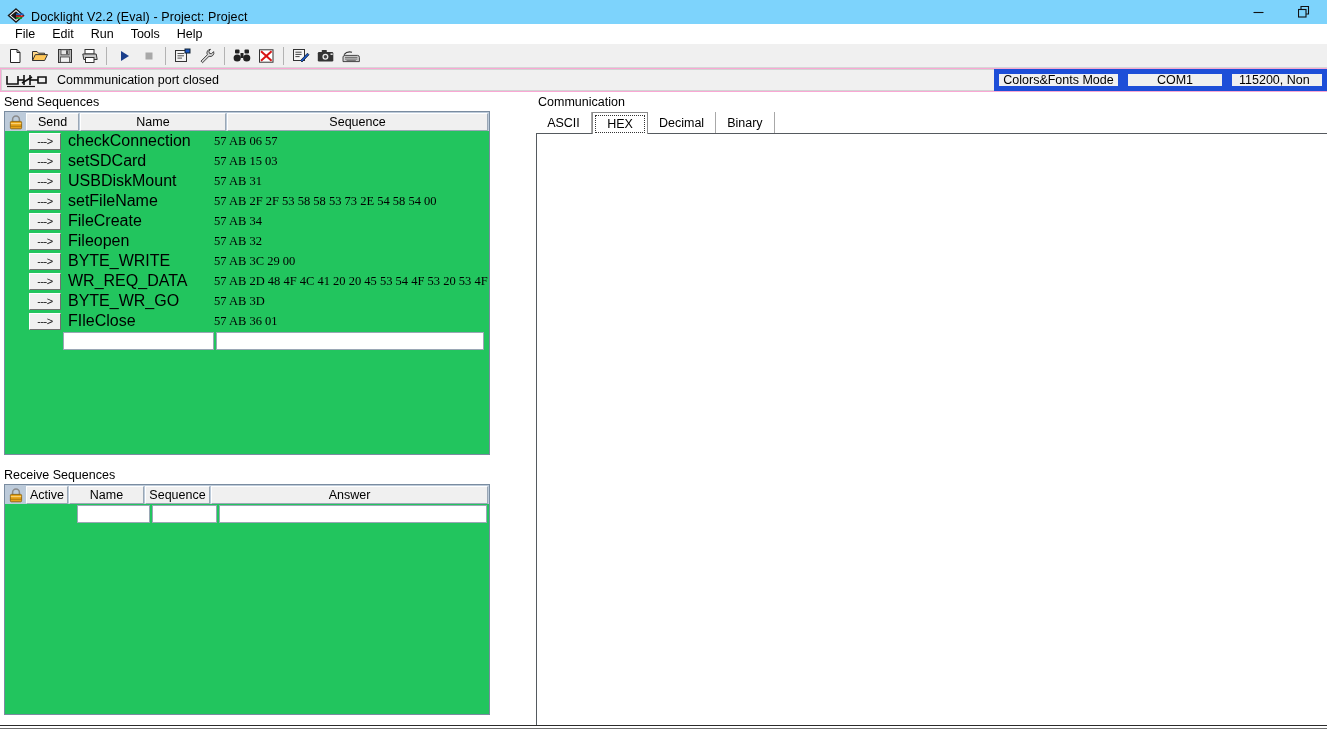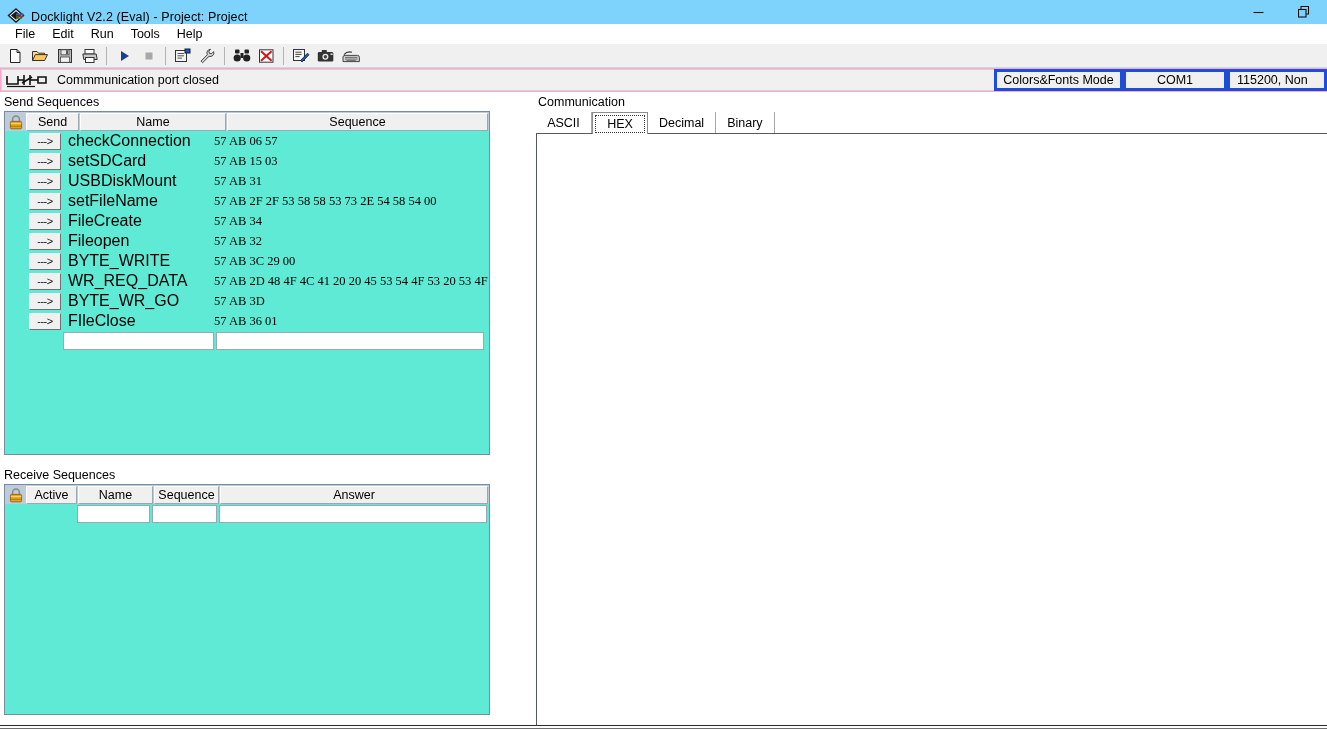--- a/index.html
+++ b/index.html
@@ -78,21 +78,21 @@
     display: flex; align-items: center;
     background: #f0f0f0;
     padding-left: 3px;
     min-width: 0;
   }
   .status-icon { width: 46px; height: 16px; flex: 0 0 auto; }
   .status-label {
     font-size: 12.5px; color: #000; margin-left: 6px; white-space: nowrap;
   }
   .status-cell {
-    border: 3px solid #1d4ed8;
+    border: 5px solid #1d4ed8;
     margin: 1px 0;
     display: flex; align-items: center; justify-content: center;
     font-size: 12.5px; color: #000;
     background: #f0f0f0;
     white-space: nowrap;
     padding: 0 6px;
   }
   #status-mode { width: 129px; }
   #status-port { width: 104px; }
   #status-params { width: 100px; justify-content: flex-start; padding-left: 7px; overflow: hidden; }
@@ -100,21 +100,21 @@
   
   .left-col {
     position: absolute; left: 0; top: 92px; width: 494px; height: 632px;
     background: #ffffff;
   }
   .panel-caption {
     font-size: 12.5px; color: #000; padding: 3px 0 2px 4px;
   }
 
   .grid-box {
-    margin: 0 4px; background: #5eead4;
+    margin: 0 4px; background: #22c55e;
     border: 1px solid #7a8ca0;
     position: relative;
   }
   #send-grid { height: 344px; }
   #recv-grid { height: 231px; }
 
   .grid-header {
     display: flex; height: 19px; align-items: stretch;
     background: #bdcbda;
     padding: 1px 1px 0 1px;
@@ -165,21 +165,21 @@
     padding-left: 58px; padding-right: 5px; margin-top: 1px;
   }
   .edit-box {
     background: #ffffff; border: 1px solid #9aa7b5;
     margin-right: 2px; height: 18px;
   }
   #edit-name { width: 151px; flex: 0 0 auto; }
   #edit-seq { flex: 1 1 auto; margin-right: 0; }
 
   
-  .r-hcell-active { width: 51px; }
+  .r-hcell-active { width: 42px; }
   .r-hcell-name { width: 75px; }
   .r-hcell-seq { width: 65px; }
   .r-hcell-answer { flex: 1 1 auto; margin-right: 0; }
   .recv-edit-row {
     display: flex; height: 19px; align-items: stretch;
     padding-left: 72px; padding-right: 2px; margin-top: 1px;
   }
   #recv-edit-name { width: 73px; flex: 0 0 auto; }
   #recv-edit-seq { width: 65px; flex: 0 0 auto; }
   #recv-edit-answer { flex: 1 1 auto; margin-right: 0; }

